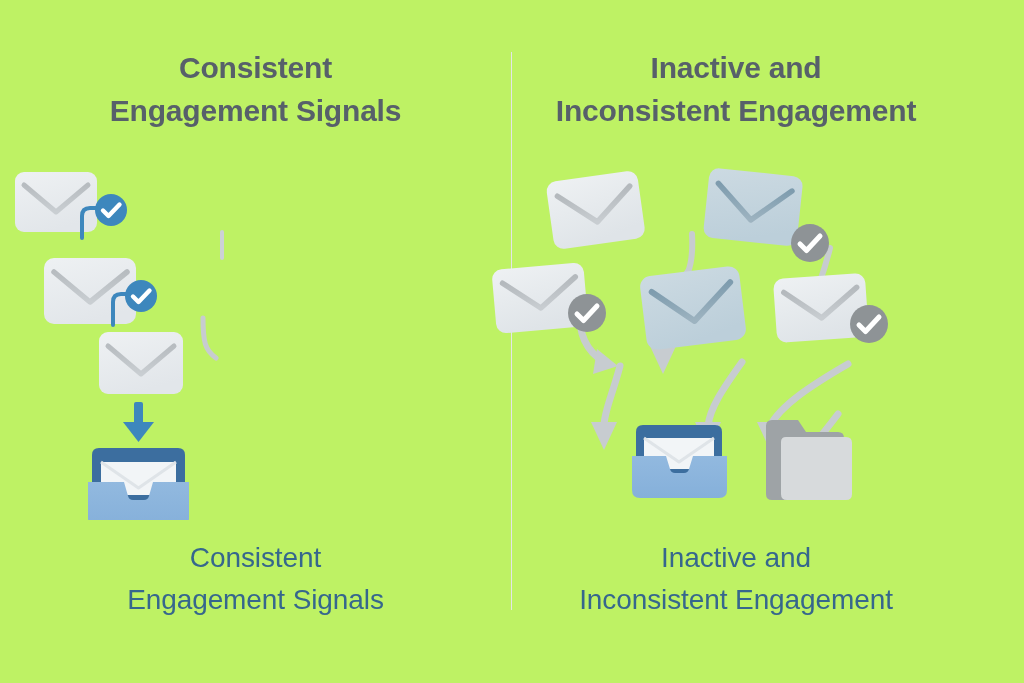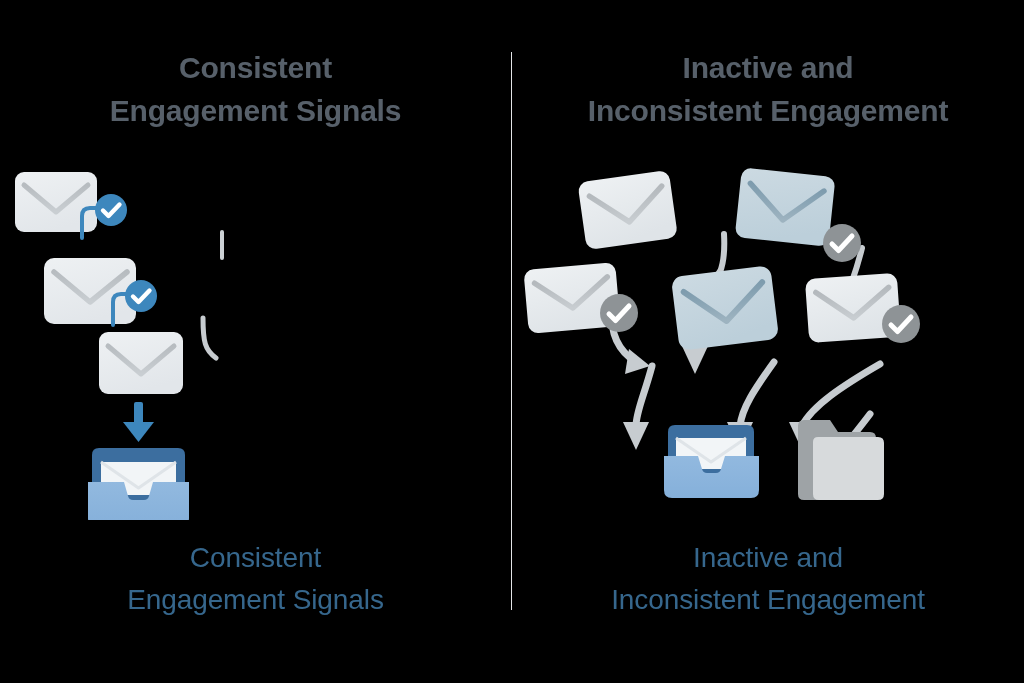--- a/index.html
+++ b/index.html
@@ -12,41 +12,41 @@
     width: 1024px;
     height: 683px;
     overflow: hidden;
     font-family: "Liberation Sans", sans-serif;
     -webkit-font-smoothing: antialiased;
   }
   .stage {
     position: relative;
     width: 1024px;
     height: 683px;
-    background: #000000;
+    background: #bef264;
   }
 
   
   .divider {
     position: absolute;
     left: 511px;
     top: 52px;
     width: 1px;
     height: 558px;
     background: #e3e5e7;
   }
 
   
   .panel {
     position: absolute;
     top: 0;
     height: 683px;
   }
   .panel-left  { left: 0;     width: 511px; }
-  .panel-right { left: 512px; width: 512px; text-decoration: underline; }
+  .panel-right { left: 480px; width: 512px; text-decoration: underline; }
 
   
   .heading {
     position: absolute;
     left: 0;
     width: 100%;
     top: 46px;
     text-align: center;
     font-size: 30px;
     line-height: 43px;

